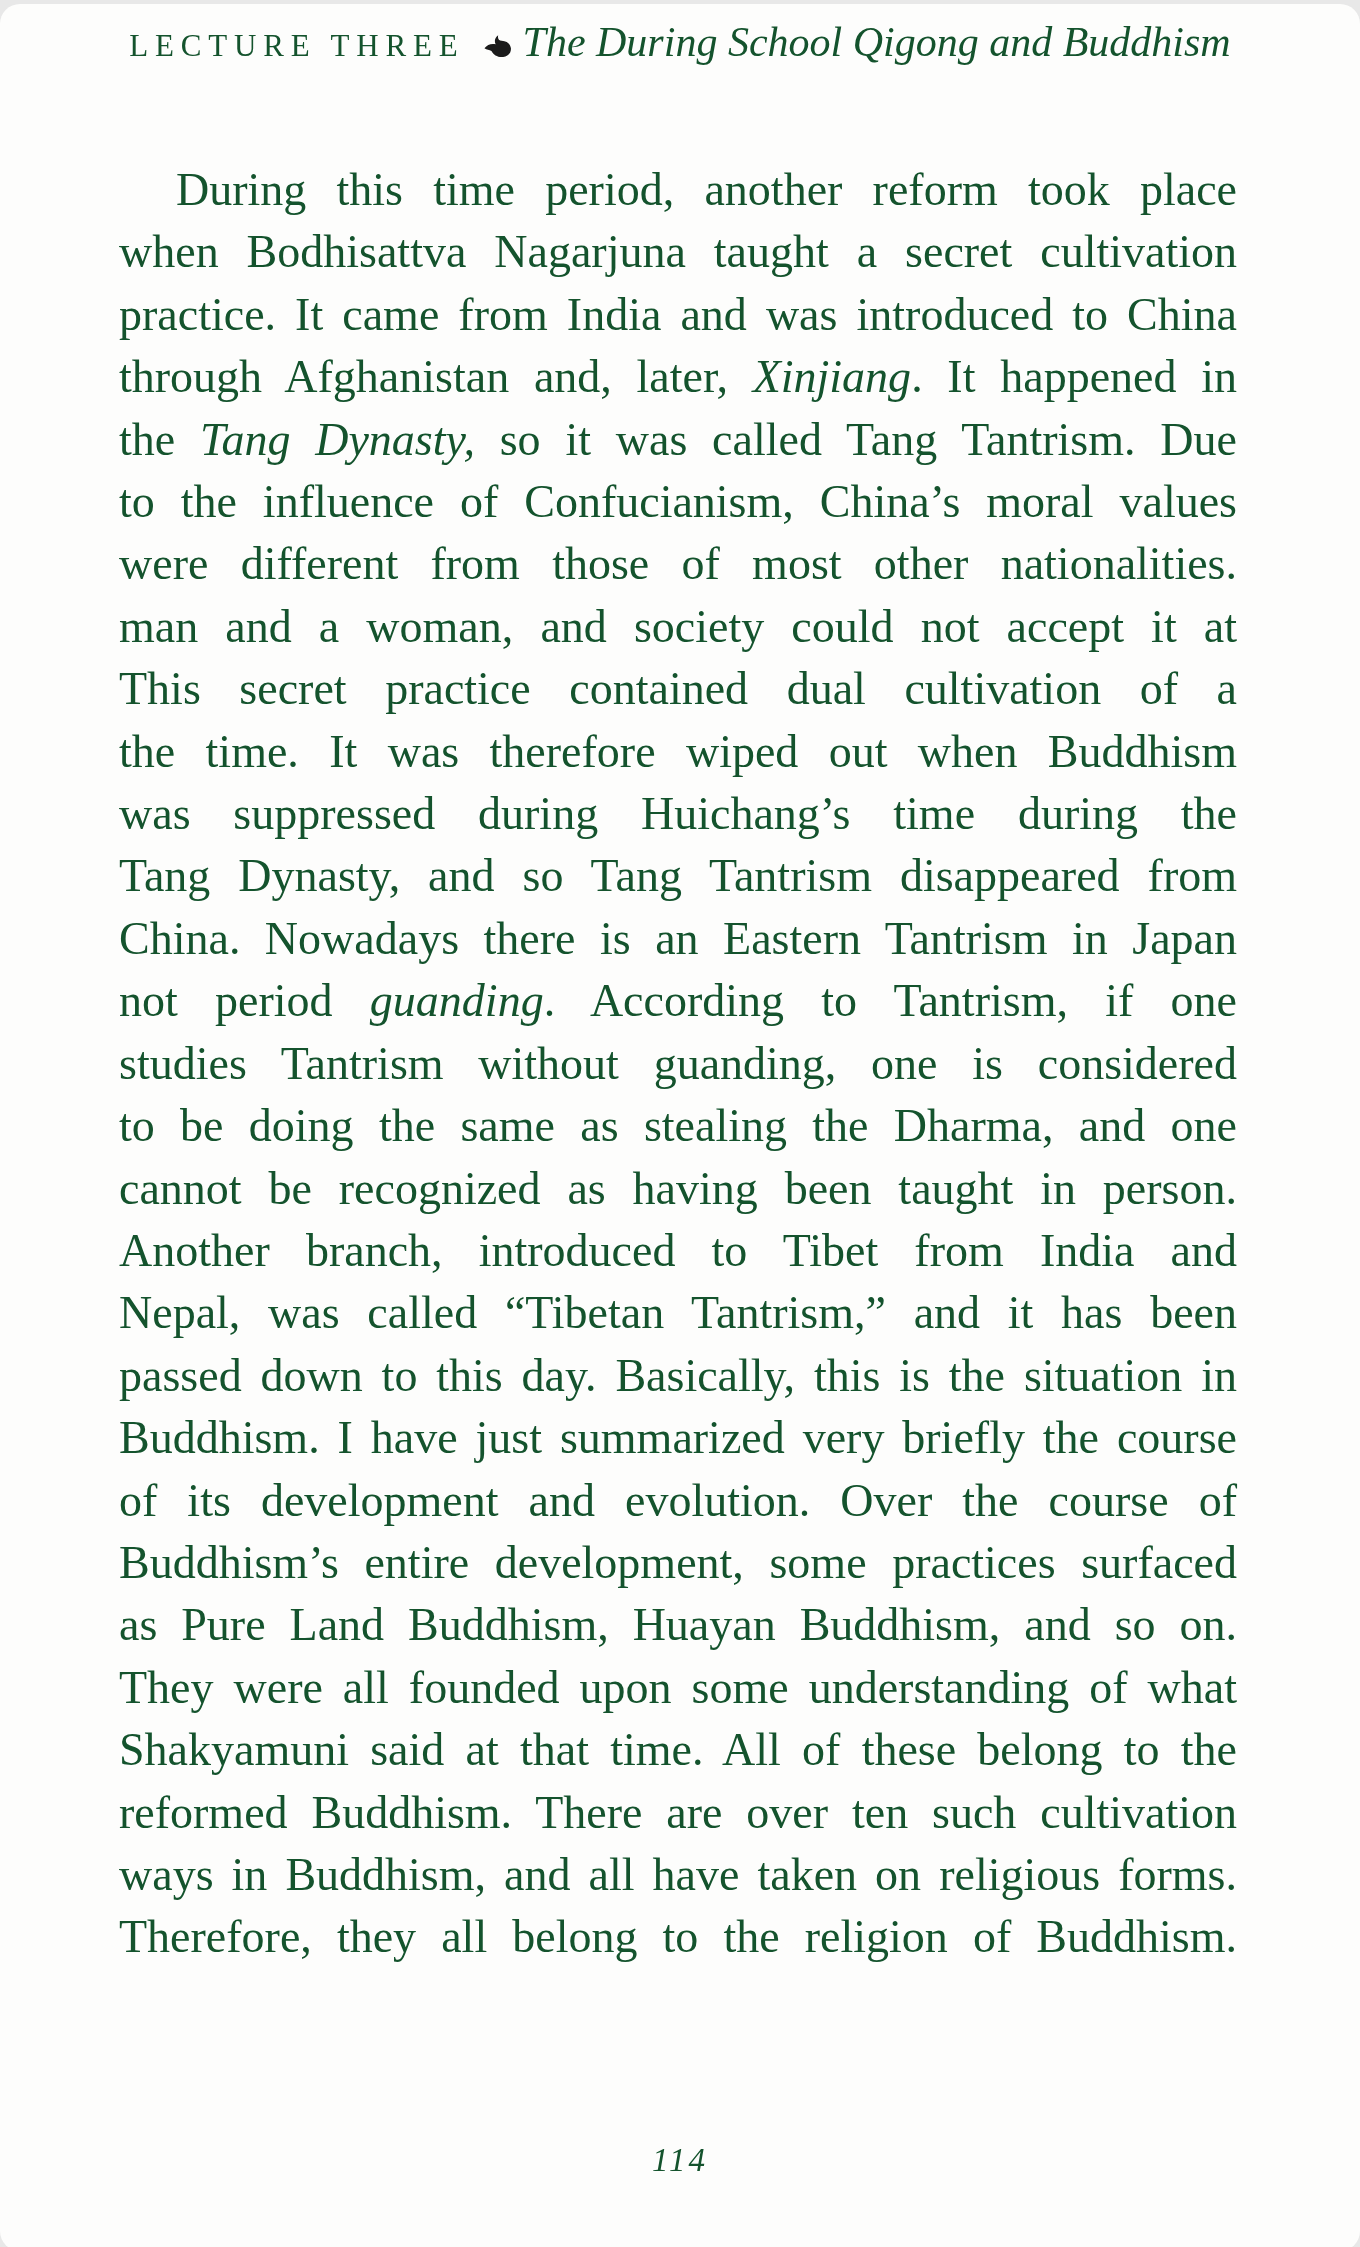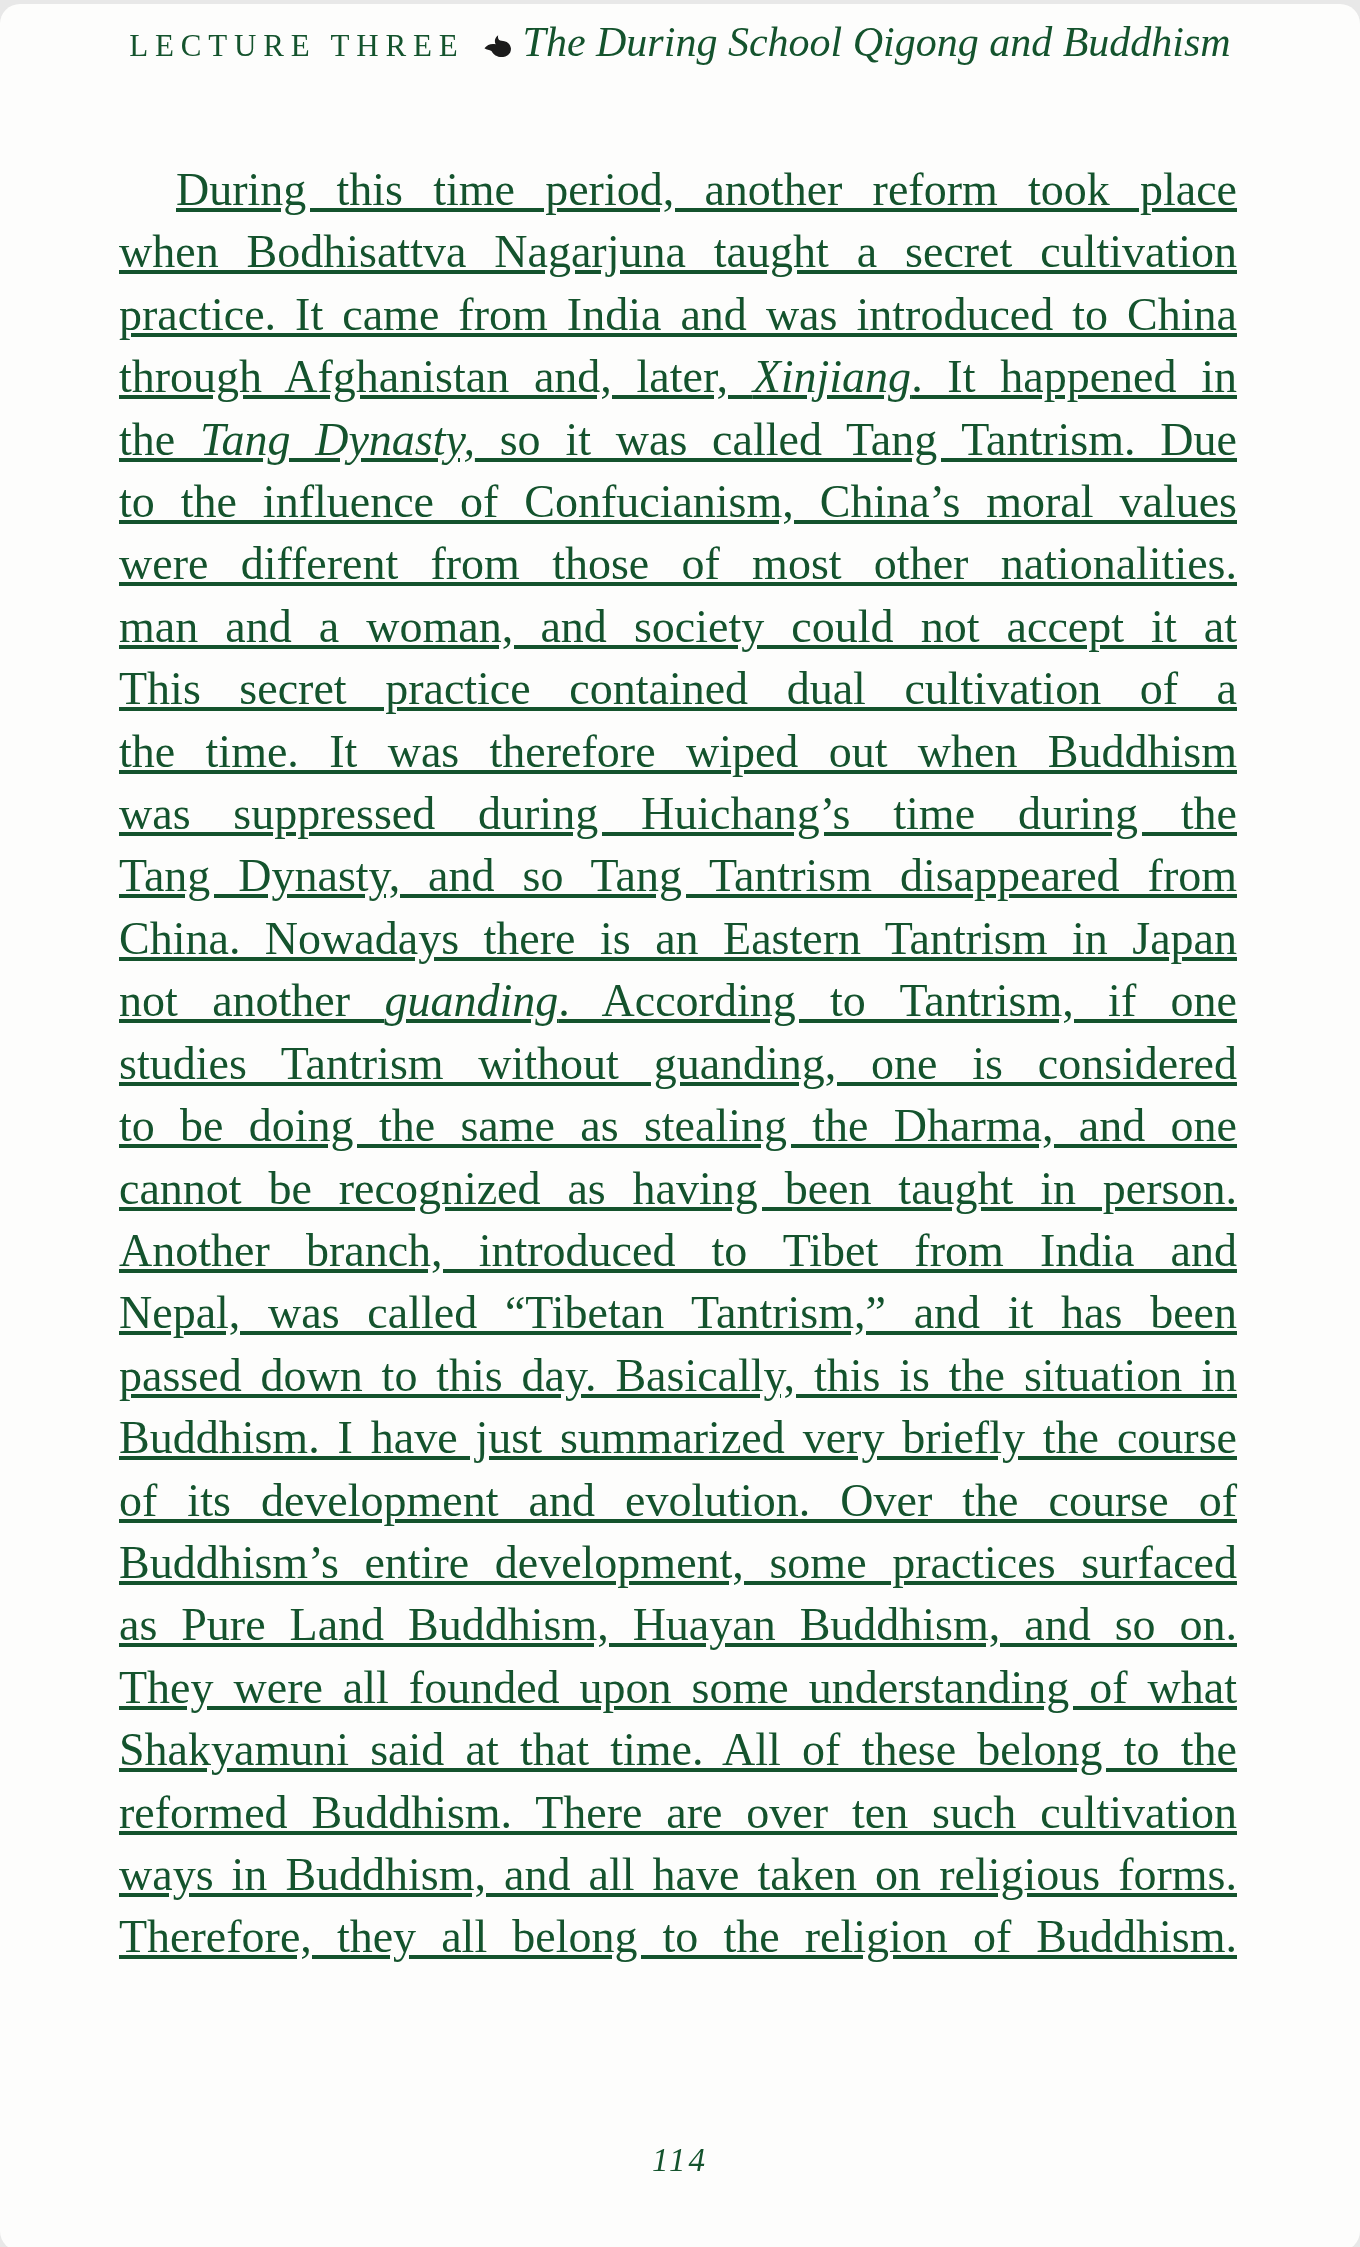--- a/index.html
+++ b/index.html
@@ -51,21 +51,20 @@
     position: absolute;
     left: 119px;
     top: 155px;
     width: 1118px;
   }
   .text-line {
     font-size: 46px;
     line-height: 62.4px;
     text-align: justify;
     text-align-last: justify;
-    text-decoration: underline;
     -moz-text-align-last: justify;
   }
   .text-line.indent { text-indent: 57px; }
   .em { font-style: italic; }
   
   .folio {
     position: absolute;
     left: 0;
     right: 0;
     top: 2138px;
@@ -105,21 +104,21 @@
         <div class="text-line"><span>through Afghanistan and, later, </span><span class="em">Xinjiang</span><span>. It happened in</span></div>
         <div class="text-line"><span>the </span><span class="em">Tang Dynasty,</span><span> so it was called Tang Tantrism. Due</span></div>
         <div class="text-line"><span>to the influence of Confucianism, China’s moral values</span></div>
         <div class="text-line"><span>were different from those of most other nationalities.</span></div>
         <div class="text-line"><span>man and a woman, and society could not accept it at</span></div>
         <div class="text-line"><span>This secret practice contained dual cultivation of a</span></div>
         <div class="text-line"><span>the time. It was therefore wiped out when Buddhism</span></div>
         <div class="text-line"><span>was suppressed during Huichang’s time during the</span></div>
         <div class="text-line"><span>Tang Dynasty, and so Tang Tantrism disappeared from</span></div>
         <div class="text-line"><span>China. Nowadays there is an Eastern Tantrism in Japan</span></div>
-        <div class="text-line"><span>not another </span><span class="em">guanding</span><span>. According to Tantrism, if one</span></div>
+        <div class="text-line"><span>not period </span><span class="em">guanding</span><span>. According to Tantrism, if one</span></div>
         <div class="text-line"><span>studies Tantrism without guanding, one is considered</span></div>
         <div class="text-line"><span>to be doing the same as stealing the Dharma, and one</span></div>
         <div class="text-line"><span>cannot be recognized as having been taught in person.</span></div>
         <div class="text-line"><span>Another branch, introduced to Tibet from India and</span></div>
         <div class="text-line"><span>Nepal, was called “Tibetan Tantrism,” and it has been</span></div>
         <div class="text-line"><span>passed down to this day. Basically, this is the situation in</span></div>
         <div class="text-line"><span>Buddhism. I have just summarized very briefly the course</span></div>
         <div class="text-line"><span>of its development and evolution. Over the course of</span></div>
         <div class="text-line"><span>Buddhism’s entire development, some practices surfaced</span></div>
         <div class="text-line"><span>as Pure Land Buddhism, Huayan Buddhism, and so on.</span></div>

